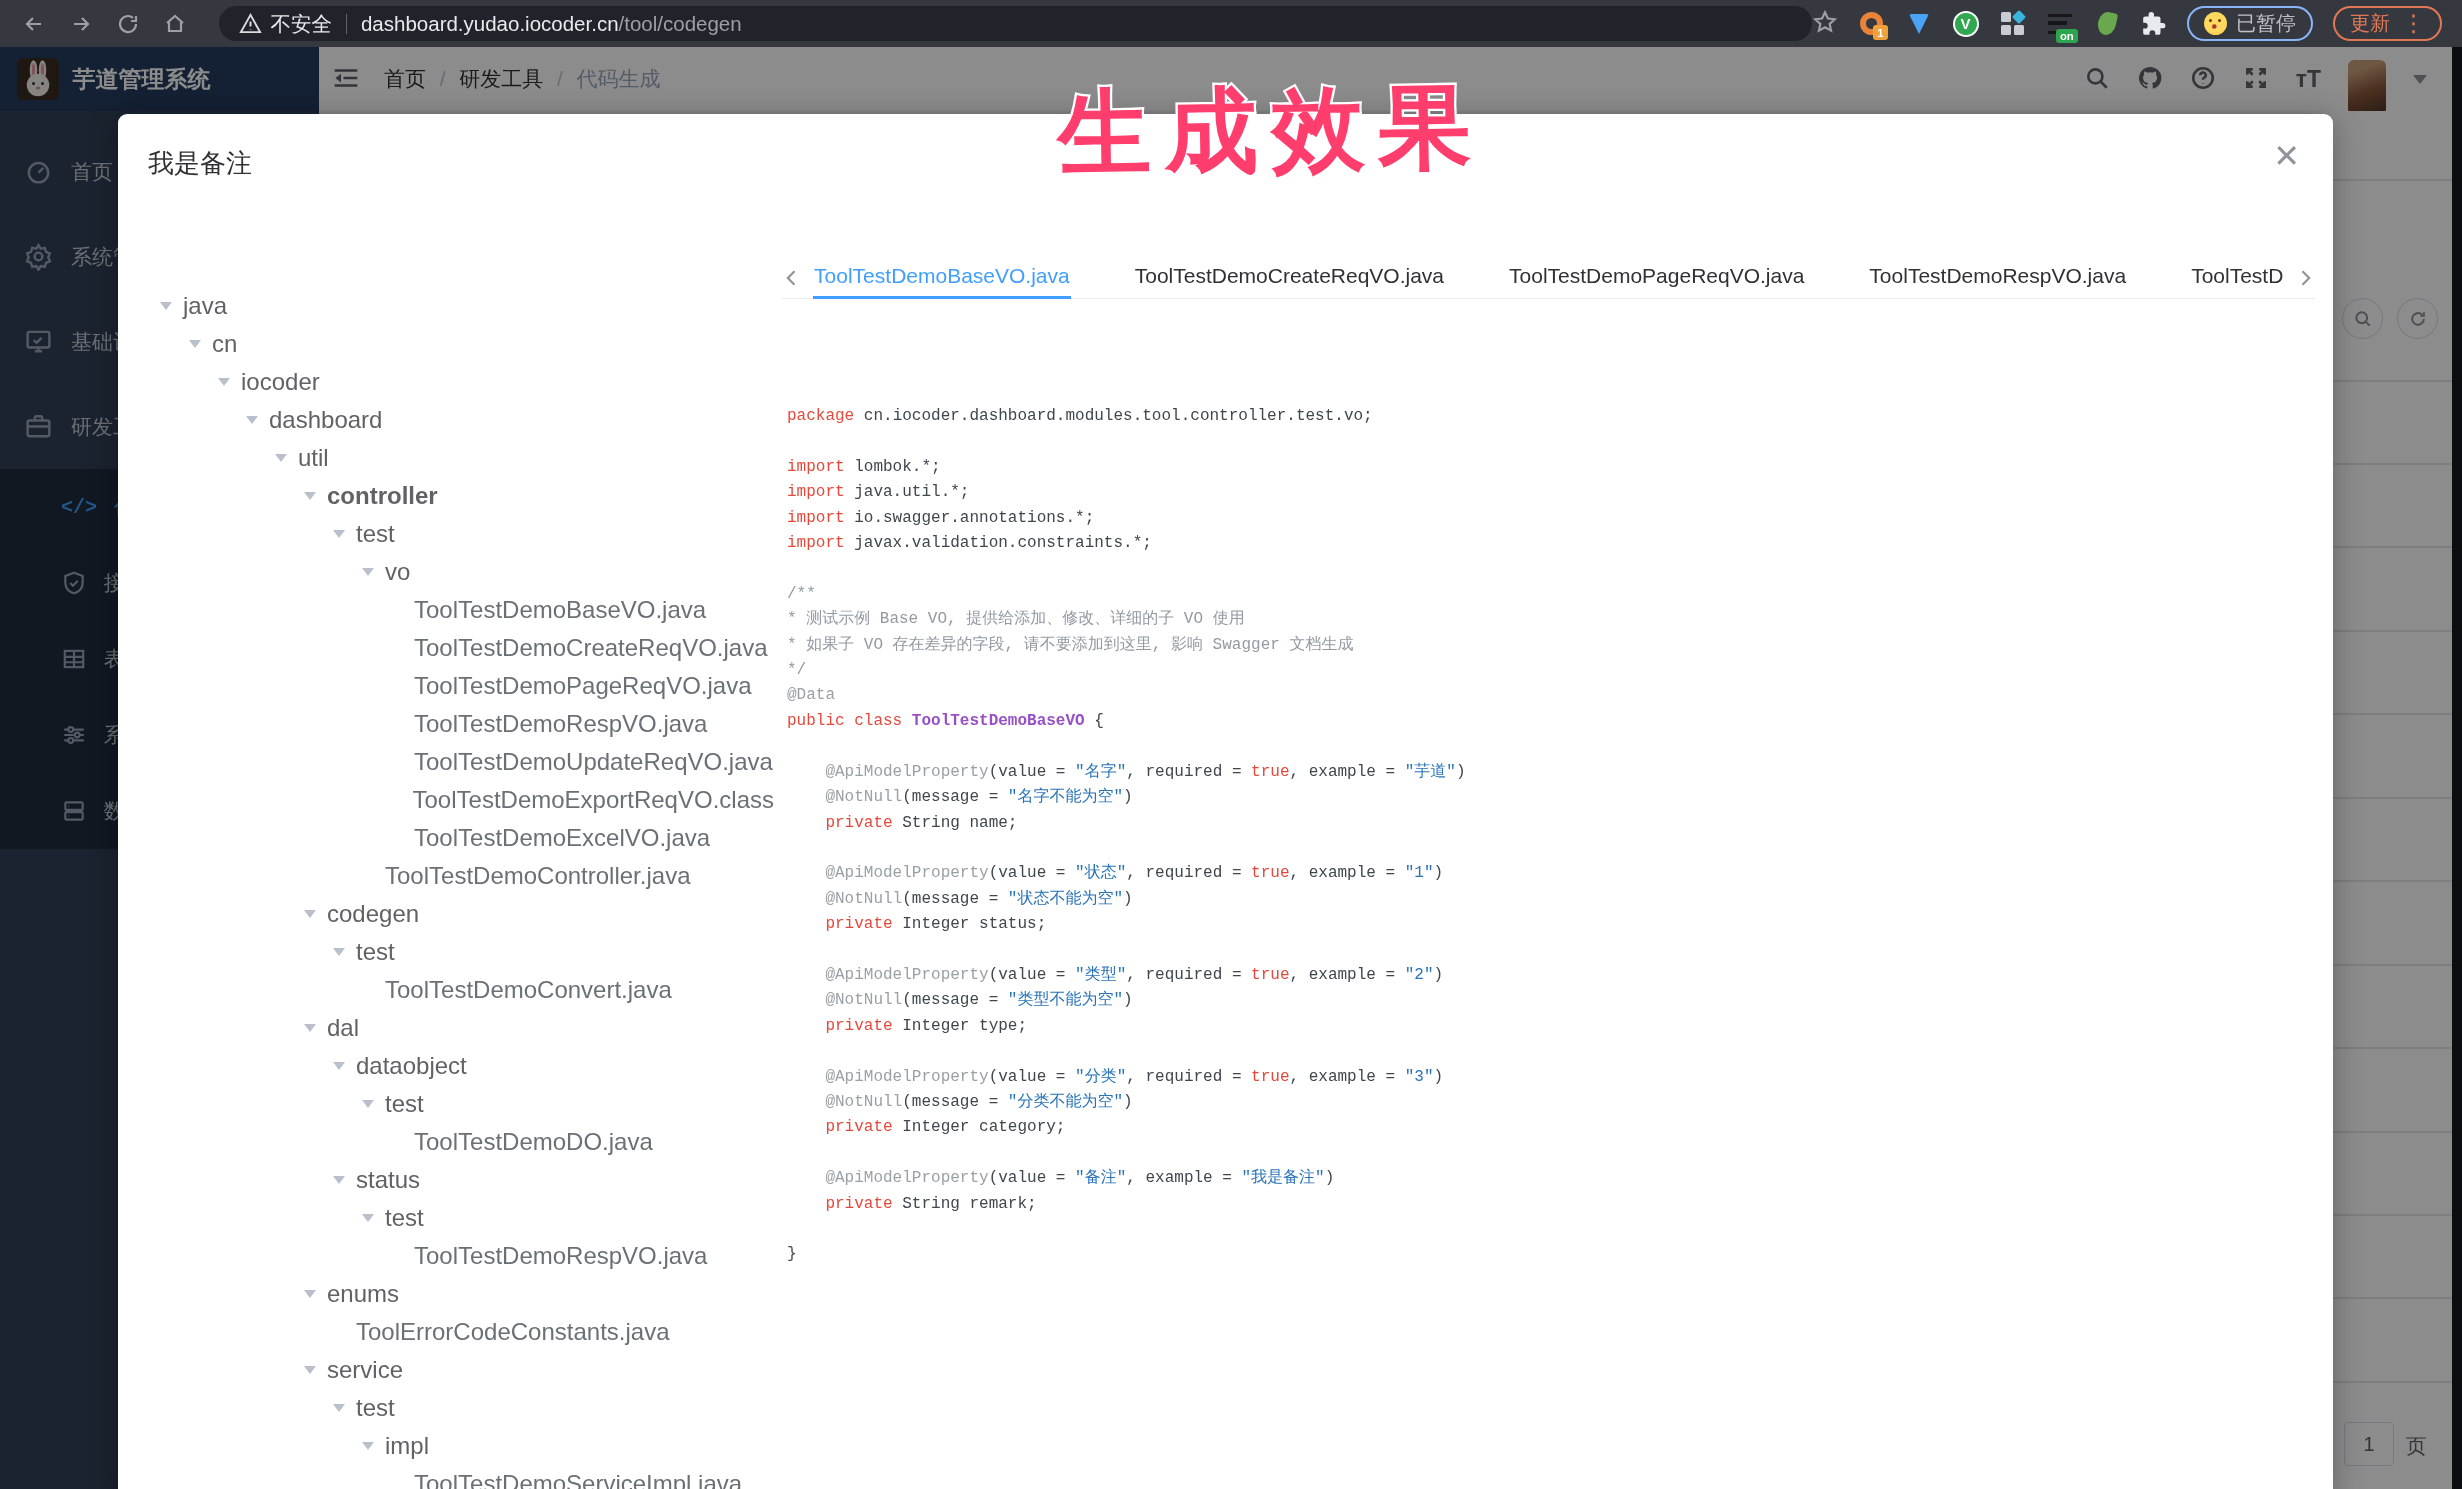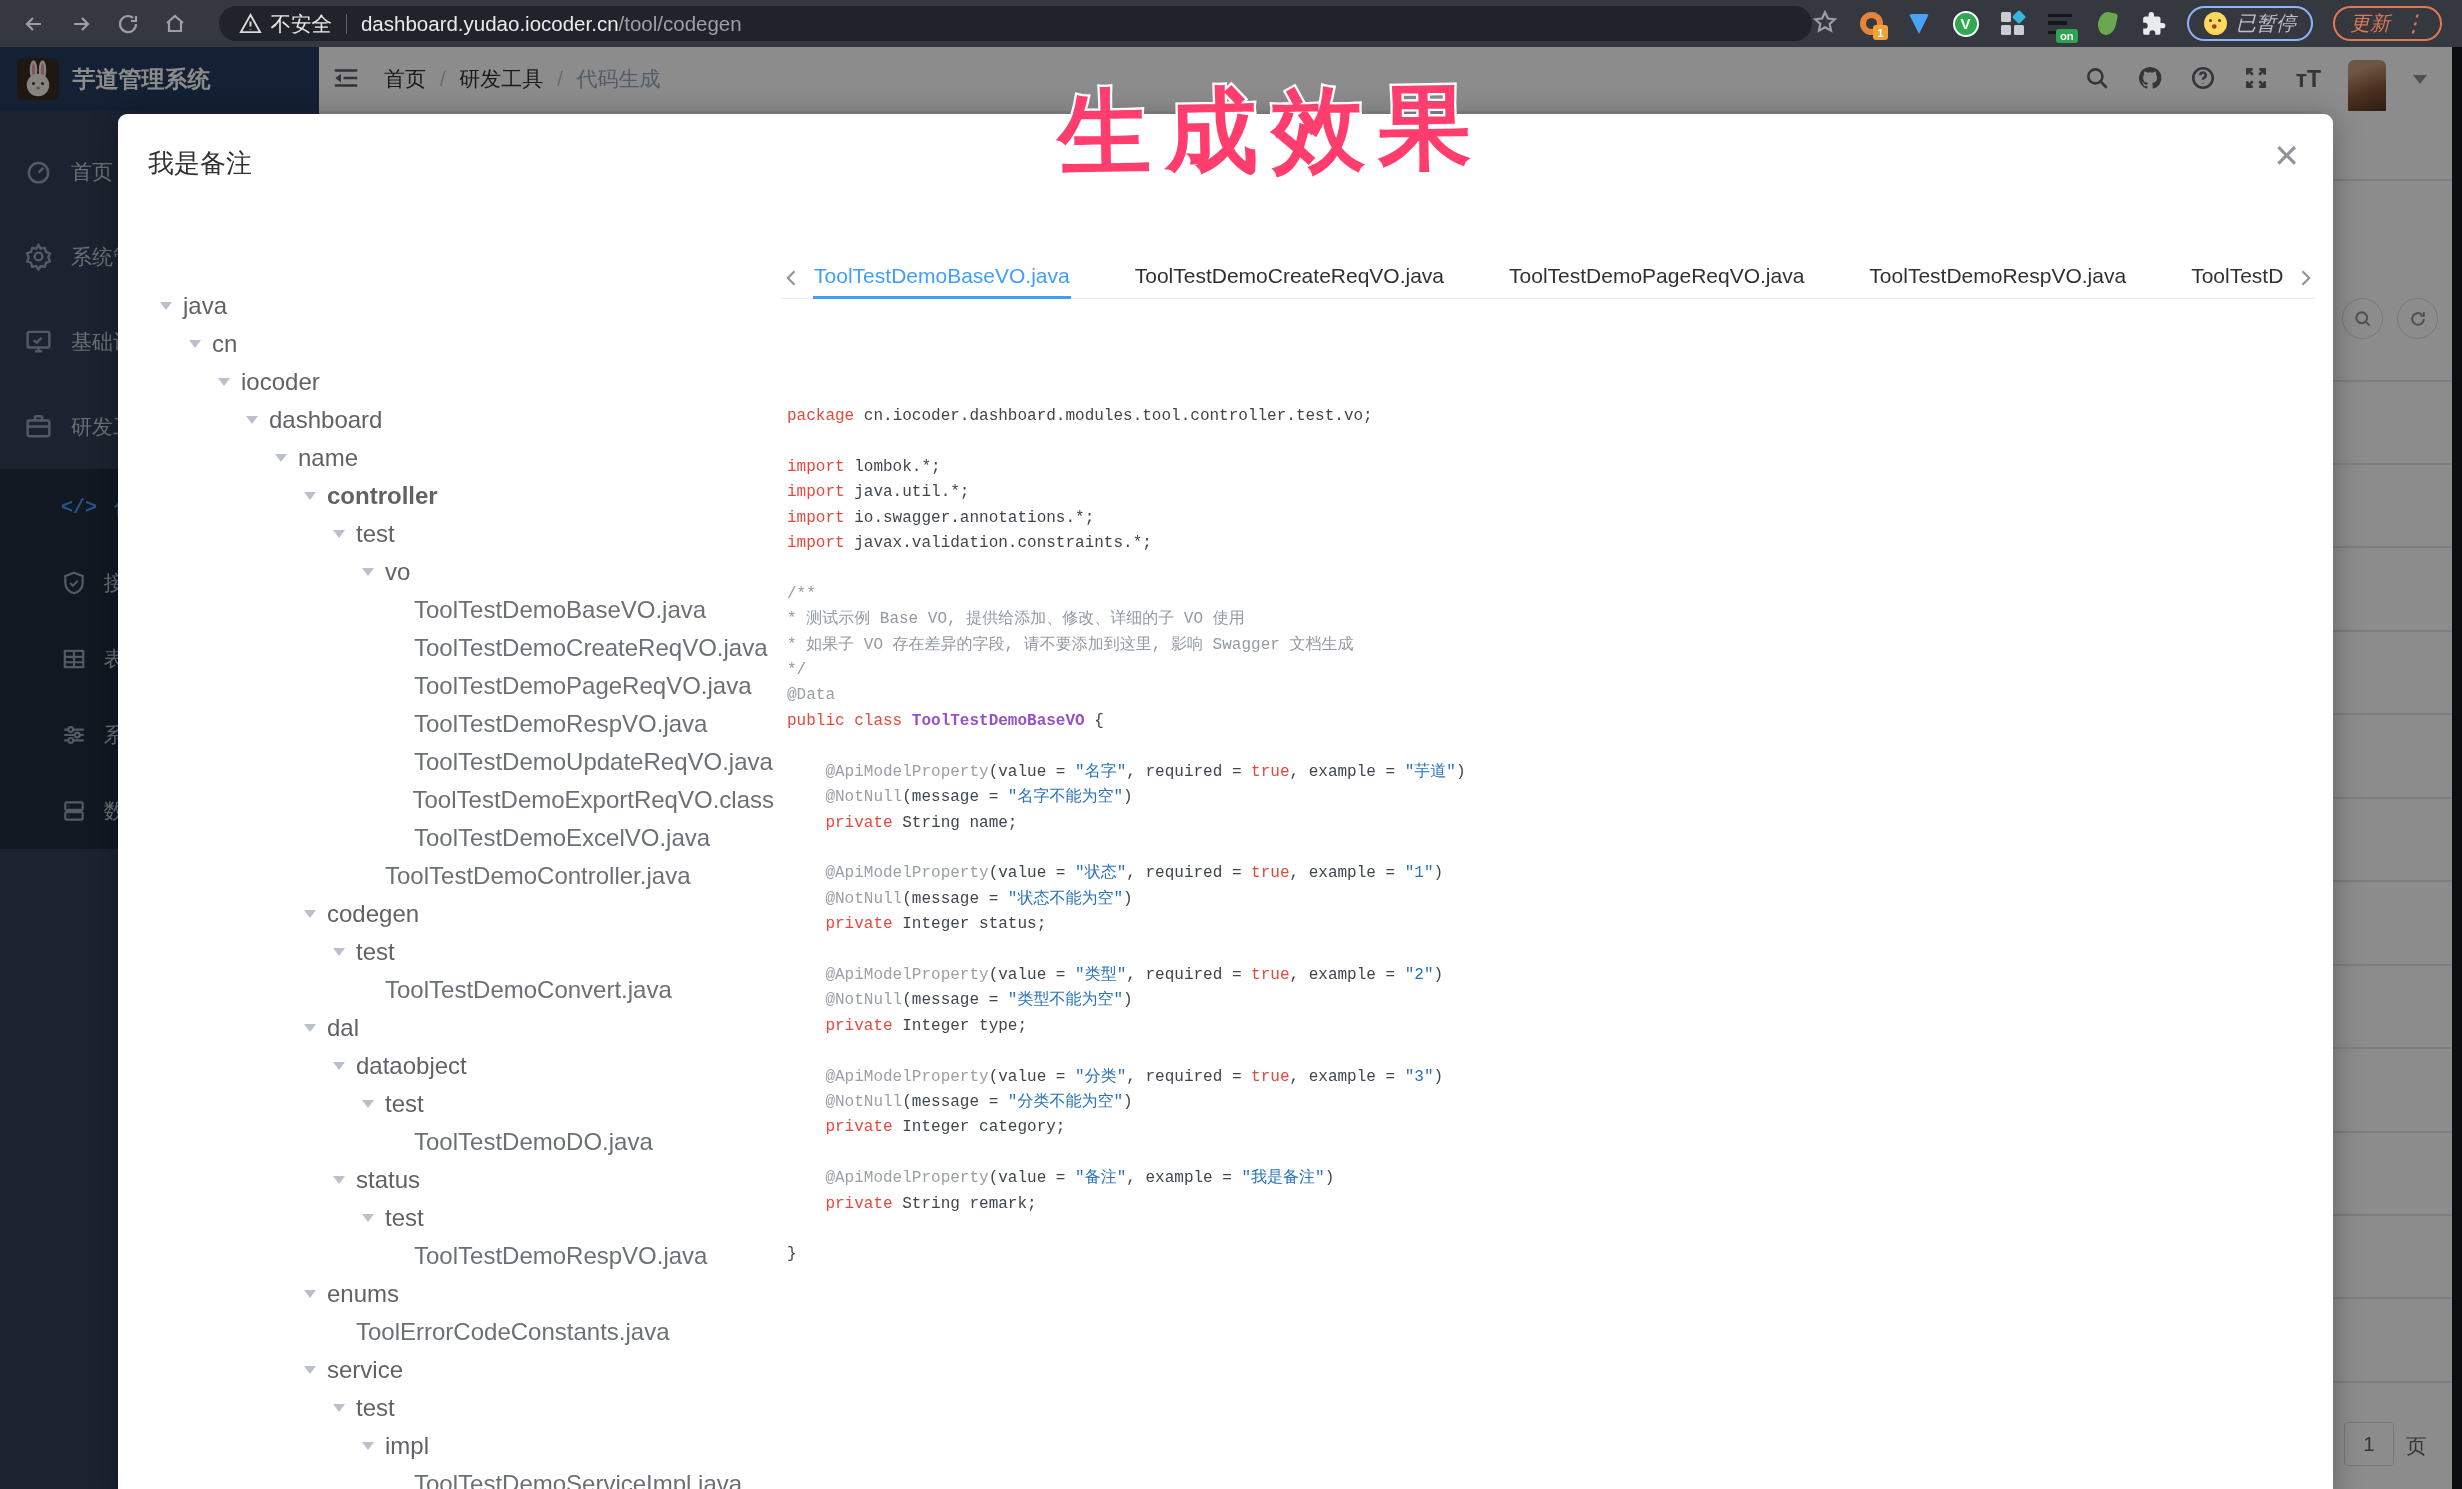--- a/index.html
+++ b/index.html
@@ -23,21 +23,21 @@
   .gem { width:0; height:0; border-left:10.6px solid transparent; border-right:10.6px solid transparent; border-top:20px solid #4aa3f5; border-radius:3px; }
   .gcirc { width:26px; height:26px; background:#2fa84f; border:2.3px solid #fff; border-radius:50%; color:#fff; font-size:15px; font-weight:bold; display:flex; align-items:center; justify-content:center; }
   .grid4 { width:23px; height:23px; display:grid; grid-template-columns:10px 10px; grid-gap:3px; }
   .grid4 i { background:#c9cdd3; border-radius:1.5px; }
   .grid4 i.d { background:#38b6e0; transform:rotate(45deg); }
   .liston { width:24px; height:20px; border-top:3.8px solid #15171b; border-bottom:3.8px solid #15171b; position:relative; }
   .liston:after { content:""; position:absolute; left:0; top:4.6px; right:4.6px; height:3.8px; background:#15171b; }
   .onbadge { position:absolute; right:-4.6px; bottom:-6px; background:#2da44e; color:#fff; font-size:11.4px; font-weight:bold; padding:0.8px 3.8px; border-radius:3px; }
   .leaf { width:18px; height:23px; background:#6aa84f; border-radius:50% 3px 50% 50%; transform:rotate(12deg); }
   .puzzle svg { width:26px; height:26px; fill:#e8eaed; }
-  .pill { height:35px; border-radius:17.4px; display:flex; align-items:center; padding:0 15px; gap:9px; font-size:20px;font-style:italic; }
+  .pill { height:35px; border-radius:17.4px; display:flex; align-items:center; padding:0 15px; gap:9px; font-size:20px; }
   .paused { border:2.3px solid #8ab4f8; color:#bdc1c6; }
   .emoji { width:23px; height:23px; border-radius:50%; background:radial-gradient(circle at 50% 40%, #ffd95e 60%, #f5b82e); position:relative; }
   .emoji:after { content:""; position:absolute; left:5.3px; top:6.8px; width:3px; height:3px; border-radius:50%; background:#5b3a00; box-shadow:9px 0 #5b3a00, 3.8px 6px 0 0.8px #a33; }
   .update { border:2.3px solid #e07856; color:#e07856; gap:12px; }
   .vdots { color:#e07856; font-size:23px; letter-spacing:0; line-height:0.5; }
 
   
   .viewport { position:relative; height:1443px; background:#f0f2f5; }
 
   .sidebar { position:absolute; left:0; top:0; width:319px; height:100%; background:#304156; z-index:1; }
@@ -363,21 +363,21 @@
         <div class="tree-row" style="padding-left: 86px;">
           <span class="tcaret">
             <i></i>
           </span>
           <span>dashboard</span>
         </div>
         <div class="tree-row" style="padding-left: 115px;">
           <span class="tcaret">
             <i></i>
           </span>
-          <span>name</span>
+          <span>util</span>
         </div>
         <div class="tree-row" style="padding-left: 144px; font-weight: bold;">
           <span class="tcaret">
             <i></i>
           </span>
           <span>controller</span>
         </div>
         <div class="tree-row" style="padding-left: 173px;">
           <span class="tcaret">
             <i></i>

